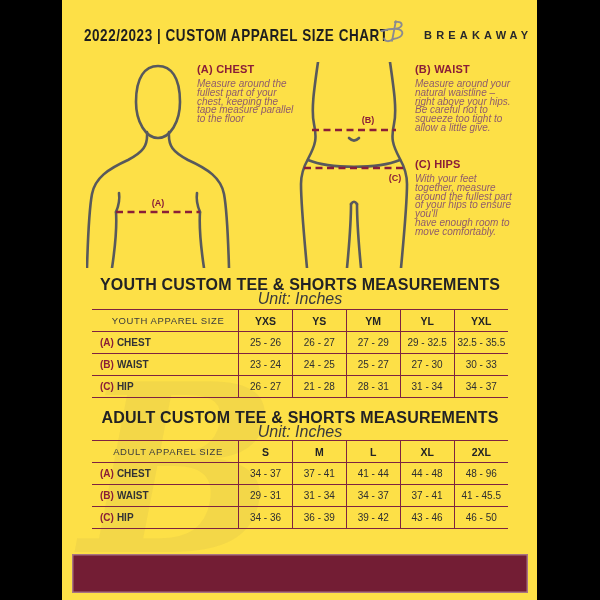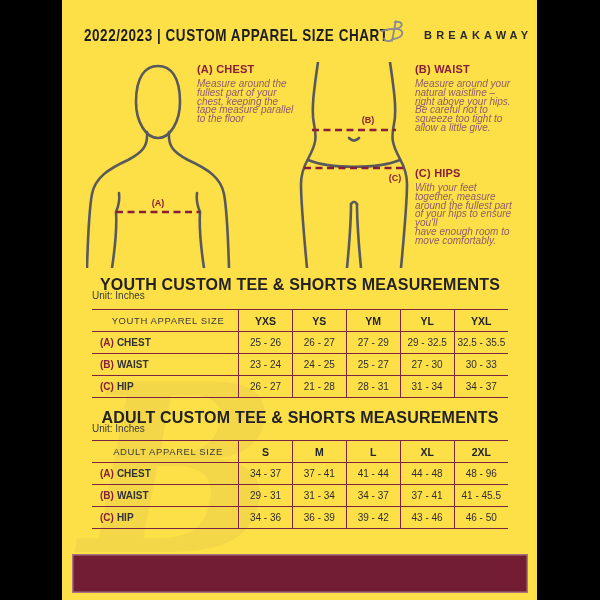--- a/index.html
+++ b/index.html
@@ -27,29 +27,29 @@
   .fig-upper{left:24px;width:145px;height:206px;}
   .fig-lower{left:236px;width:112px;height:206px;}
   .g-block{position:absolute;}
   .g-head{font-size:11px;font-weight:800;color:#8a1e38;letter-spacing:.2px;}
   .g-body{
     margin-top:5px;font-size:10px;line-height:8.8px;font-style:italic;
     color:#8f5b6c;white-space:pre-line;
   }
   .blk-chest{left:135px;top:63px;width:105px;}
   .blk-waist{left:353px;top:63px;width:115px;}
-  .blk-hips{left:353px;top:167px;width:115px;}
+  .blk-hips{left:353px;top:158px;width:115px;}
   
   .sec-title{
     position:absolute;left:30px;width:416px;text-align:center;
     font-size:16px;font-weight:800;color:#222225;letter-spacing:.2px;
   }
   .sec-unit{
-    position:absolute;left:30px;width:416px;
-    font-size:10px;color:#3a3a3d;
+    position:absolute;left:30px;width:416px;text-align:center;
+    font-size:16px;font-style:italic;color:#3a3a3d;
   }
   .t-youth-title{top:276px;} .t-youth-unit{top:290px;}
   .t-adult-title{top:409px;} .t-adult-unit{top:423px;}
   
   table.size{
     position:absolute;left:30px;width:416px;
     border-collapse:collapse;table-layout:fixed;
   }
   .tbl-youth{top:309px;} .tbl-adult{top:440px;}
   table.size td{

